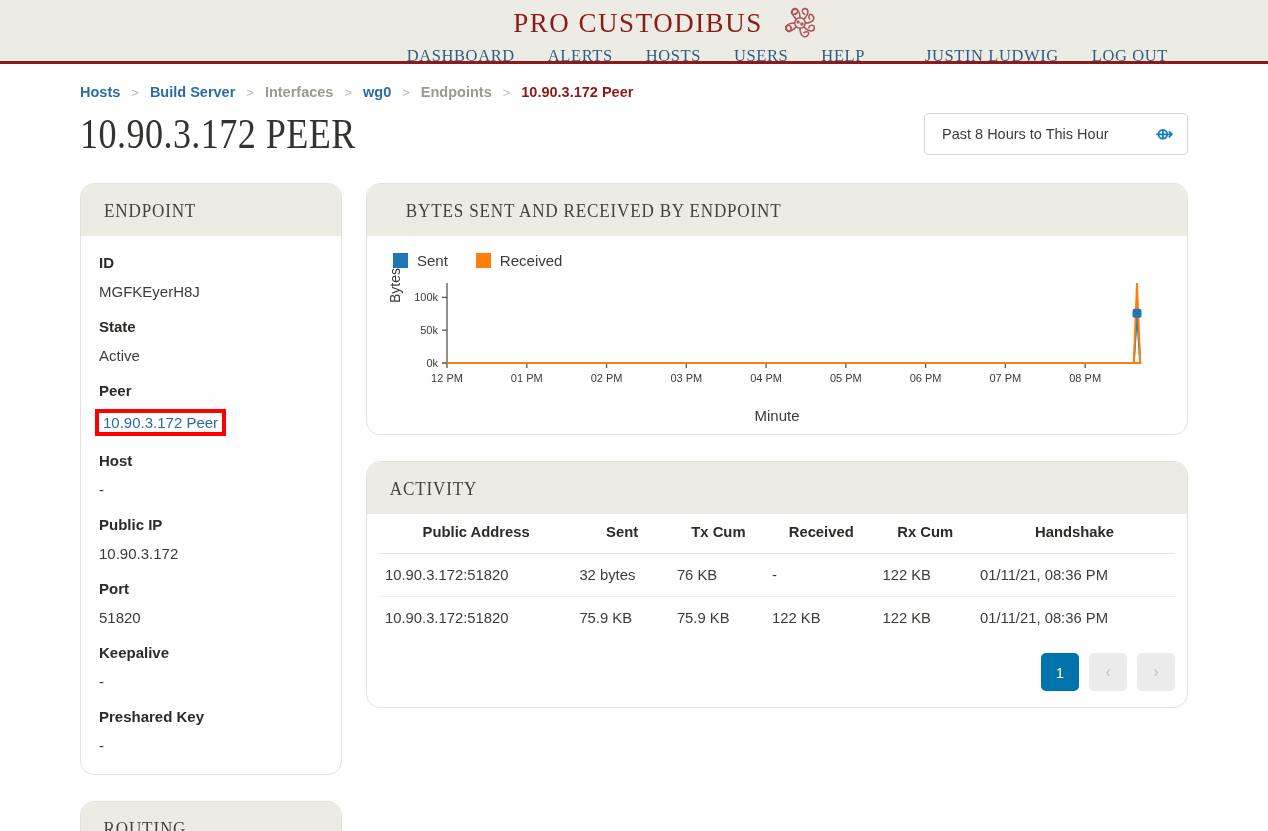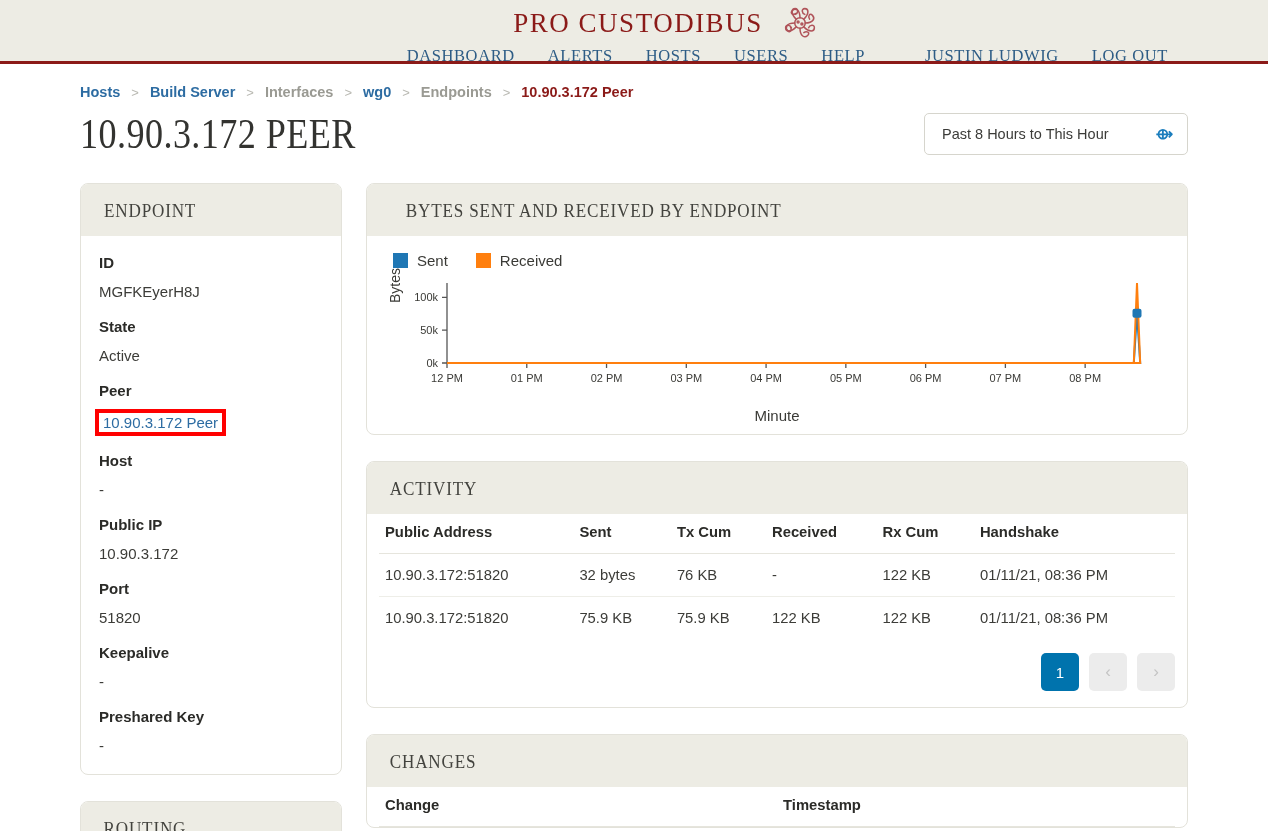--- a/index.html
+++ b/index.html
@@ -90,21 +90,21 @@
     display: flex; gap: 24px;
     margin: 25px 80px 0 80px;
     align-items: flex-start;
   }
   .col-left { width: 262px; flex: none; }
   .col-right { flex: 1; }
 
   .panel {
     background: #fff;
     border: 1px solid #e3e2da;
-    border-radius: 8px;
+    border-radius: 14px;
     overflow: hidden;
   }
   .panel + .panel { margin-top: 26px; }
   .panel-head {
     background: #edece4;
     padding: 16px 18px 14px 18px;
     font-family: "Liberation Serif", serif;
     font-size: 19px;
     letter-spacing: .9px;
     color: #43433e;
@@ -143,21 +143,21 @@
     white-space: nowrap;
   }
   .xlabel {
     text-align: center; font-size: 15px; color: #3a3a36;
     margin-top: 2px;
   }
 
   
   table { width: 100%; border-collapse: collapse; }
   thead th {
-    text-align: left;
+    text-align: center;
     font-size: 14.8px; font-weight: 700; color: #2b2b28;
     padding: 10px 6px 13px 6px;
     border-bottom: 1px solid #e6e5dd;
     white-space: nowrap;
   }
   tbody td {
     font-size: 14.8px; color: #3c3c38;
     padding: 13px 6px 13px 6px;
     border-bottom: 1px solid #eeeee8;
     white-space: nowrap;
@@ -373,30 +373,15 @@
           </tbody>
         </table>
       </div>
       <div class="pager">
         <button class="pg pg-active">1</button>
         <button class="pg pg-dis">‹</button>
         <button class="pg pg-dis">›</button>
       </div>
     </section>
 
-    <section class="panel">
-      <div class="panel-head">
-        <span>CHANGES</span>
-      </div>
-      <div class="tbl-pad">
-        <table>
-          <thead>
-            <tr>
-              <th style="width:50%">Change</th>
-              <th>Timestamp</th>
-            </tr>
-          </thead>
-        </table>
-      </div>
-    </section>
 
   </div>
 </div>
 
 </body></html>

